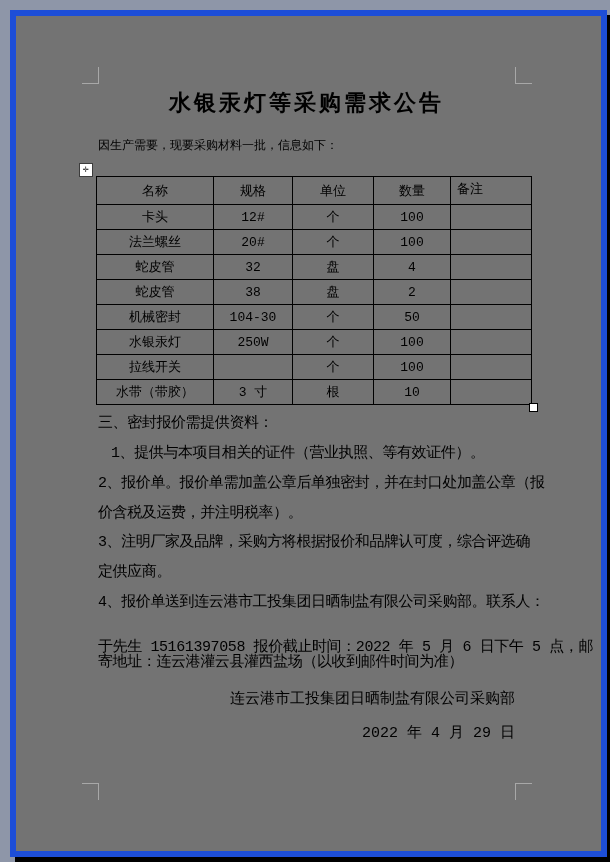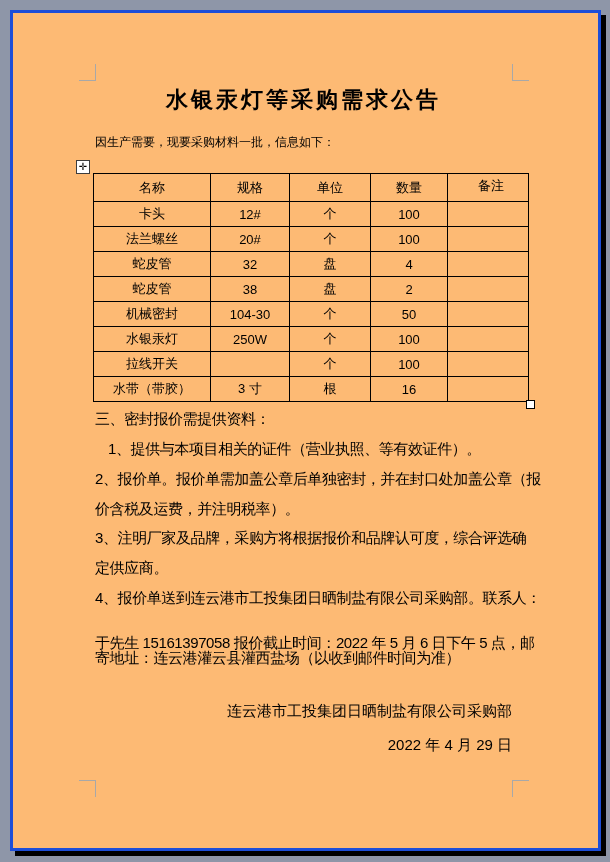--- a/index.html
+++ b/index.html
@@ -10,23 +10,24 @@
     font-family: "Liberation Sans", sans-serif;
   }
   .canvas {
     position: relative;
     width: 610px; height: 862px;
   }
   .page {
     position: absolute;
     left: 10px; top: 10px;
     width: 585px; height: 835px;
-    background: #fdba74;
-    border: 3px solid #1d4ed8;
+    background: #737373;
+    border: 6px solid #1d4ed8;
     box-shadow: 5px 5px 0 #000000;
+    font-family: Liberation Mono, monospace;
   }
   .crop-mark {
     position: absolute;
     width: 16px; height: 16px;
   }
   .crop-tl { left: 66px; top: 51px;  border-right: 1px solid #a8a8a8;  border-bottom: 1px solid #a8a8a8; }
   .crop-tr { left: 499px; top: 51px; border-left: 1px solid #a8a8a8;   border-bottom: 1px solid #a8a8a8; }
   .crop-bl { left: 66px; top: 767px; border-right: 1px solid #a8a8a8;  border-top: 1px solid #a8a8a8; }
   .crop-br { left: 499px; top: 767px; border-left: 1px solid #a8a8a8;  border-top: 1px solid #a8a8a8; }
   .doc-title {
@@ -70,21 +71,21 @@
     padding: 0;
     font-size: 13px;
     font-weight: normal;
     text-align: center;
     vertical-align: middle;
     color: #000;
     overflow: hidden;
     white-space: nowrap;
   }
   .items-table th.remark-h {
-    text-align: center;
+    text-align: left;
     vertical-align: top;
     padding: 3px 0 0 6px;
   }
   .tbl-resize-handle {
     position: absolute;
     left: 513px; top: 387px;
     width: 7px; height: 7px;
     border: 1px solid #000;
     background: #fff;
     cursor: nwse-resize;
@@ -97,21 +98,20 @@
     color: #000;
     white-space: nowrap;
   }
   .sig-line {
     position: absolute;
     left: 82px; width: 417px;
     text-align: right;
     font-size: 15px;
     color: #000;
     white-space: nowrap;
-    margin-top: 16px;
   }
 </style>
 </head>
 <body style="background: rgb(142, 150, 168);">
 
 <div class="canvas">
   <div class="page">
 
     <div class="crop-mark crop-tl"></div>
     <div class="crop-mark crop-tr"></div>
@@ -188,21 +188,21 @@
             <td>拉线开关</td>
             <td></td>
             <td>个</td>
             <td>100</td>
             <td></td>
           </tr>
           <tr>
             <td>水带（带胶）</td>
             <td>3 寸</td>
             <td>根</td>
-            <td>16</td>
+            <td>10</td>
             <td></td>
           </tr>
         </tbody>
     </table>
 
     <div class="tbl-resize-handle"></div>
 
     <div id="notes">
         <div class="note-line" style="top: 397px;">三、密封报价需提供资料：</div>
         <div class="note-line" style="top: 427px; margin-left: 13px;">1、提供与本项目相关的证件（营业执照、等有效证件）。</div>

